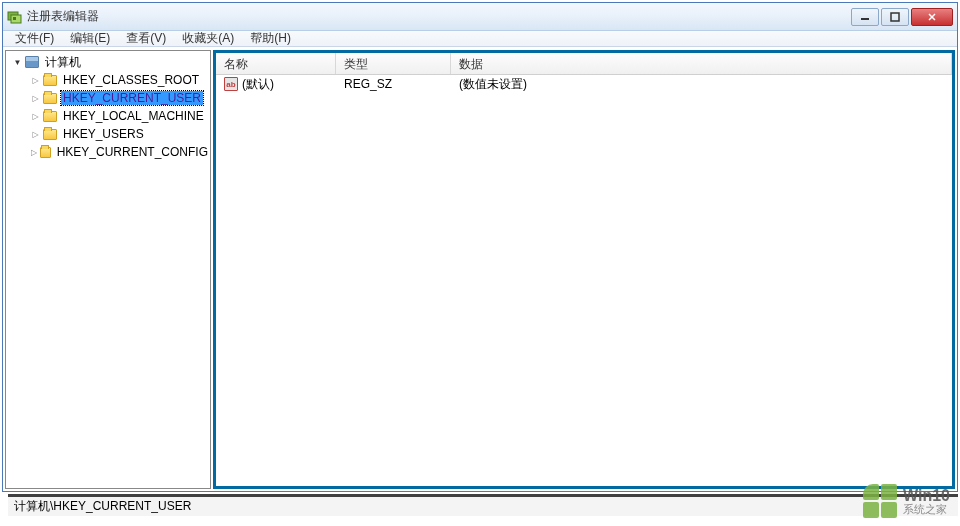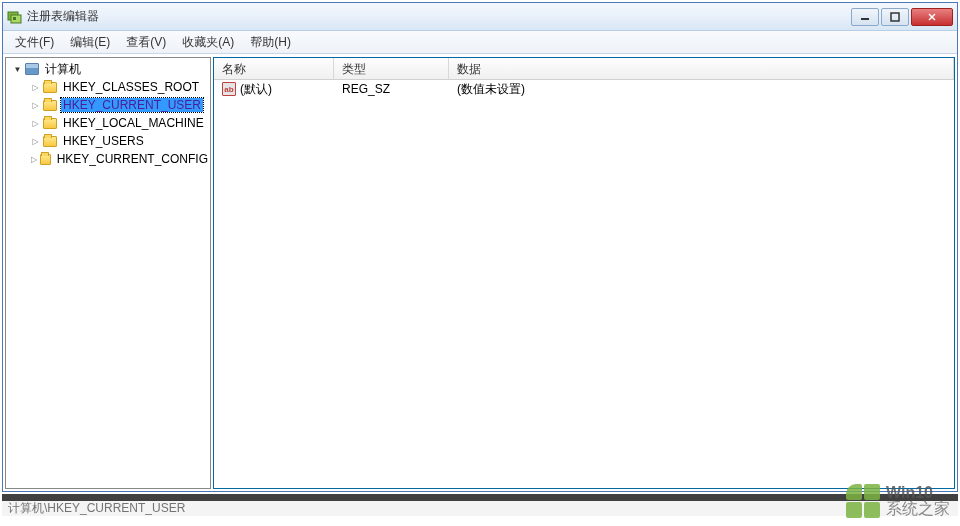--- a/index.html
+++ b/index.html
@@ -9,61 +9,61 @@
     
     .titlebar { height: 28px; background: linear-gradient(to bottom, #f4f8fd 0%, #e8f0fa 50%, #d8e6f5 100%); border-bottom: 1px solid #b8cde6; display: flex; align-items: center; padding: 0 4px; }
     .titlebar-icon { width: 16px; height: 16px; margin-right: 4px; }
     .titlebar-title { flex: 1; color: #333; font-size: 12px; }
     .window-controls { display: flex; gap: 2px; }
     .win-btn { width: 28px; height: 18px; border: 1px solid #8ba8c8; border-radius: 2px; display: flex; align-items: center; justify-content: center; cursor: pointer; }
     .win-btn.min { background: linear-gradient(to bottom, #f0f5fb, #d5e3f2); }
     .win-btn.max { background: linear-gradient(to bottom, #f0f5fb, #d5e3f2); }
     .win-btn.close { background: linear-gradient(to bottom, #e88080, #c83030); border-color: #a02020; width: 42px; }
     
-    .menubar { height: 16px; background: linear-gradient(to bottom, #f8fafc, #eef3f9); border-bottom: 1px solid #c8d6e8; display: flex; align-items: center; padding: 11px 4px; }
+    .menubar { height: 16px; background: linear-gradient(to bottom, #f8fafc, #eef3f9); border-bottom: 1px solid #c8d6e8; display: flex; align-items: center; padding: 4px 4px; }
     .menu-item { padding: 2px 8px; color: #333; cursor: pointer; }
     
     .content { flex: 1; display: flex; border-top: 1px solid #fff; }
     
     .tree-panel { width: 206px; border: 1px solid #888; margin: 2px; background: #fff; overflow: auto; padding: 2px 0; }
     .tree-node { display: flex; align-items: center; height: 18px; padding-left: 6px; cursor: pointer; }
     .tree-node.child { padding-left: 24px; }
     .tree-node.selected .node-label { background: #3399ff; color: #4c1d95; outline: 1px dotted #000; padding: 0 2px; }
     .expander { width: 11px; height: 11px; display: inline-flex; align-items: center; justify-content: center; margin-right: 2px; color: #666; font-size: 10px; }
     .expander.open::before { content: "▼"; font-size: 8px; color: #333; }
     .expander.closed::before { content: "▷"; font-size: 8px; color: #888; }
     .node-icon { width: 16px; height: 14px; margin-right: 4px; display: inline-block; }
     .node-icon.computer { background: linear-gradient(to bottom, #a8c8e8 40%, #6898c8 40%); border: 1px solid #5880a8; border-radius: 1px; position: relative; width: 14px; height: 12px; }
     .node-icon.folder { background: linear-gradient(to bottom, #ffe890, #f8c840); border: 1px solid #d0a020; border-radius: 1px; width: 14px; height: 11px; position: relative; }
     .node-icon.folder::before { content: ""; position: absolute; top: -3px; left: 0; width: 6px; height: 3px; background: #f8d860; border: 1px solid #d0a020; border-bottom: none; border-radius: 1px 1px 0 0; }
     .node-label { padding: 0 2px; color: #000; white-space: nowrap; }
     
-    .list-panel { flex: 1; border: 1px solid #0369a1; margin: 2px 2px 2px 0; background: #fff; display: flex; flex-direction: column; }
+    .list-panel { flex: 1; border: 3px solid #0369a1; margin: 2px 2px 2px 0; background: #fff; display: flex; flex-direction: column; }
     .list-header { display: flex; height: 22px; background: linear-gradient(to bottom, #fdfdfd, #f0f0f0); border-bottom: 1px solid #d0d0d0; }
     .col-header { padding: 3px 8px; border-right: 1px solid #d8d8d8; color: #333; cursor: pointer; }
     .col-name { width: 120px; }
     .col-type { width: 115px; }
     .col-data { flex: 1; }
     .list-body { flex: 1; overflow: auto; }
     .list-row { display: flex; height: 18px; align-items: center; cursor: pointer; }
     .cell { padding: 1px 8px; overflow: hidden; white-space: nowrap; }
     .cell-name { width: 120px; display: flex; align-items: center; }
     .cell-type { width: 115px; }
     .cell-data { flex: 1; }
     .value-icon { width: 14px; height: 14px; margin-right: 4px; display: inline-flex; align-items: center; justify-content: center; background: #e5e5e5; border: 1px solid #c04040; font-size: 8px; color: #c04040; font-weight: bold; border-radius: 1px; }
     
-    .statusbar-outer { height: 22px; margin: 0 2px 2px 2px; display: flex; align-items: center; padding: 2px 6px; border-top: 7px solid #404040; background: #f4f4f4; color: #737373; }
+    .statusbar-outer { height: 22px; margin: 0 2px 2px 8px; display: flex; align-items: center; padding: 2px 6px; border-top: 3px solid #404040; background: #f4f4f4; color: #000000; }
     
     .watermark { position: absolute; right: 10px; bottom: 8px; display: flex; align-items: center; gap: 6px; opacity: 0.85; }
     .wm-logo { display: flex; gap: 2px; }
     .wm-sq { width: 16px; height: 16px; background: #7cb342; border-radius: 2px; }
     .wm-sq.tl { border-top-left-radius: 10px; }
     .wm-text { display: flex; flex-direction: column; line-height: 1; }
     .wm-text-top { font-size: 16px; font-weight: bold; color: #555; }
-    .wm-text-bot { font-size: 16px; color: #777; font-family: Liberation Serif, serif; }
+    .wm-text-bot { font-size: 11px; color: #777; font-family: Liberation Serif, serif; }
   </style>
 </head>
 <body>
 
 <div class="window">
   <div class="titlebar">
     <span class="titlebar-icon">
       <svg width="16" height="16" viewBox="0 0 16 16">
           <rect x="1" y="3" width="10" height="8" fill="#7cb342" stroke="#4a7a20"></rect>
           <rect x="4" y="6" width="10" height="8" fill="#a8d868" stroke="#4a7a20"></rect>

